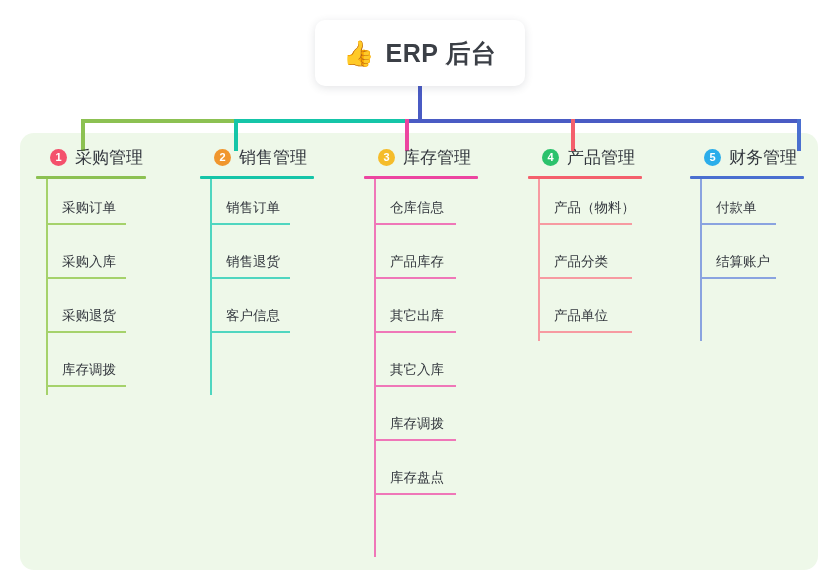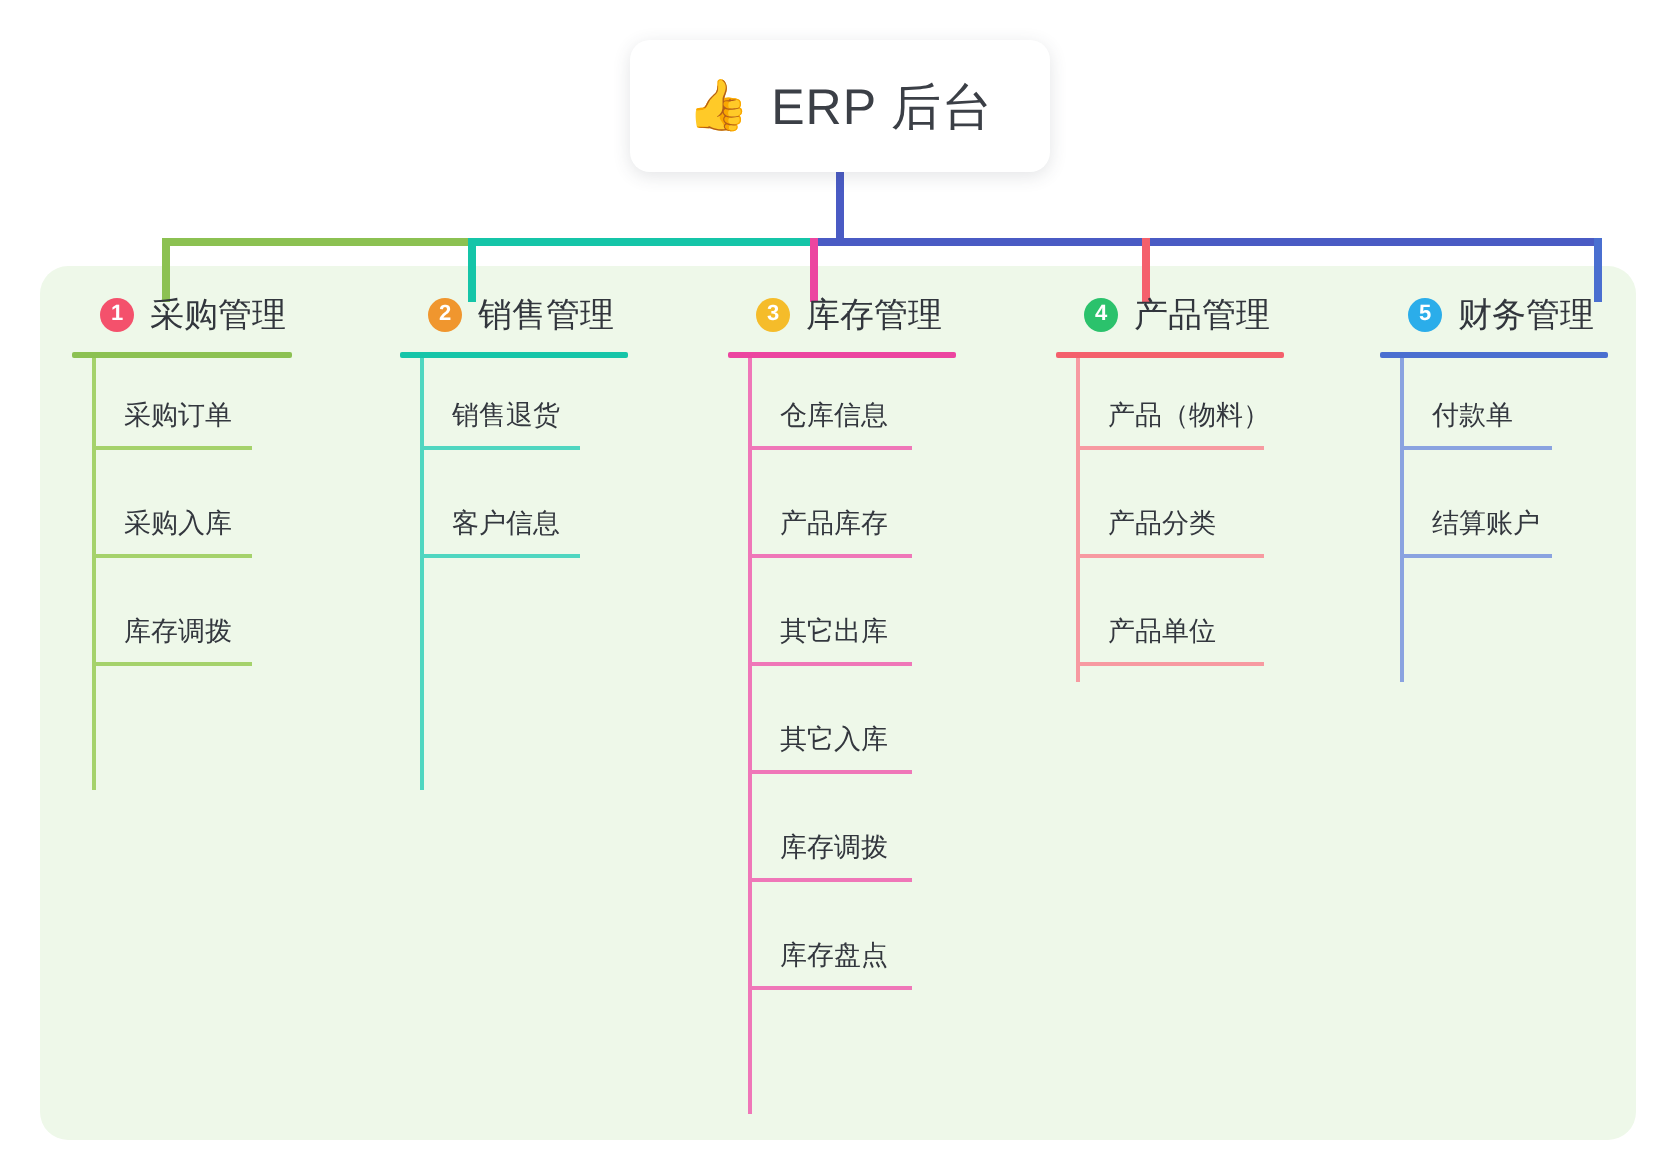--- a/index.html
+++ b/index.html
@@ -38,20 +38,21 @@
   .root-emoji {
     font-size: 25px;
     line-height: 1;
   }
   .root-text {
     font-size: 25px;
     color: #3b3f४6;
     color: #3b3f46;
     letter-spacing: 0.5px;
     white-space: nowrap;
+    font-weight: bold;
   }
 
   
   .trunk {
     position: absolute;
     width: 4px;
     z-index: 4;
   }
   .hbar-seg {
     position: absolute;
@@ -174,34 +175,42 @@
         <div class="spine" style="height: 216px; background: rgb(165, 210, 107);"></div>
         <div class="leaf">
           <span class="leaf-label">采购订单</span>
           <div class="leaf-underline" style="width: 80px; background: rgb(165, 210, 107);"></div>
         </div>
         <div class="leaf">
           <span class="leaf-label">采购入库</span>
           <div class="leaf-underline" style="width: 80px; background: rgb(165, 210, 107);"></div>
         </div>
         <div class="leaf">
+          <span class="leaf-label">采购退货</span>
+          <div class="leaf-underline" style="width: 80px; background: rgb(165, 210, 107);"></div>
+        </div>
+        <div class="leaf">
           <span class="leaf-label">库存调拨</span>
           <div class="leaf-underline" style="width: 80px; background: rgb(165, 210, 107);"></div>
         </div>
       </div>
     </div>
     <div class="column" style="left: 200px; width: 150px;">
       <div class="col-header">
         <span class="badge" style="background: rgb(240, 150, 46);">2</span>
         <span class="col-title">销售管理</span>
       </div>
       <div class="col-underline" style="width: 114px; background: rgb(21, 197, 168);"></div>
       <div class="col-body">
         <div class="spine" style="height: 216px; background: rgb(79, 214, 192);"></div>
         <div class="leaf">
+          <span class="leaf-label">销售订单</span>
+          <div class="leaf-underline" style="width: 80px; background: rgb(79, 214, 192);"></div>
+        </div>
+        <div class="leaf">
           <span class="leaf-label">销售退货</span>
           <div class="leaf-underline" style="width: 80px; background: rgb(79, 214, 192);"></div>
         </div>
         <div class="leaf">
           <span class="leaf-label">客户信息</span>
           <div class="leaf-underline" style="width: 80px; background: rgb(79, 214, 192);"></div>
         </div>
       </div>
     </div>
     <div class="column" style="left: 364px; width: 160px;">

